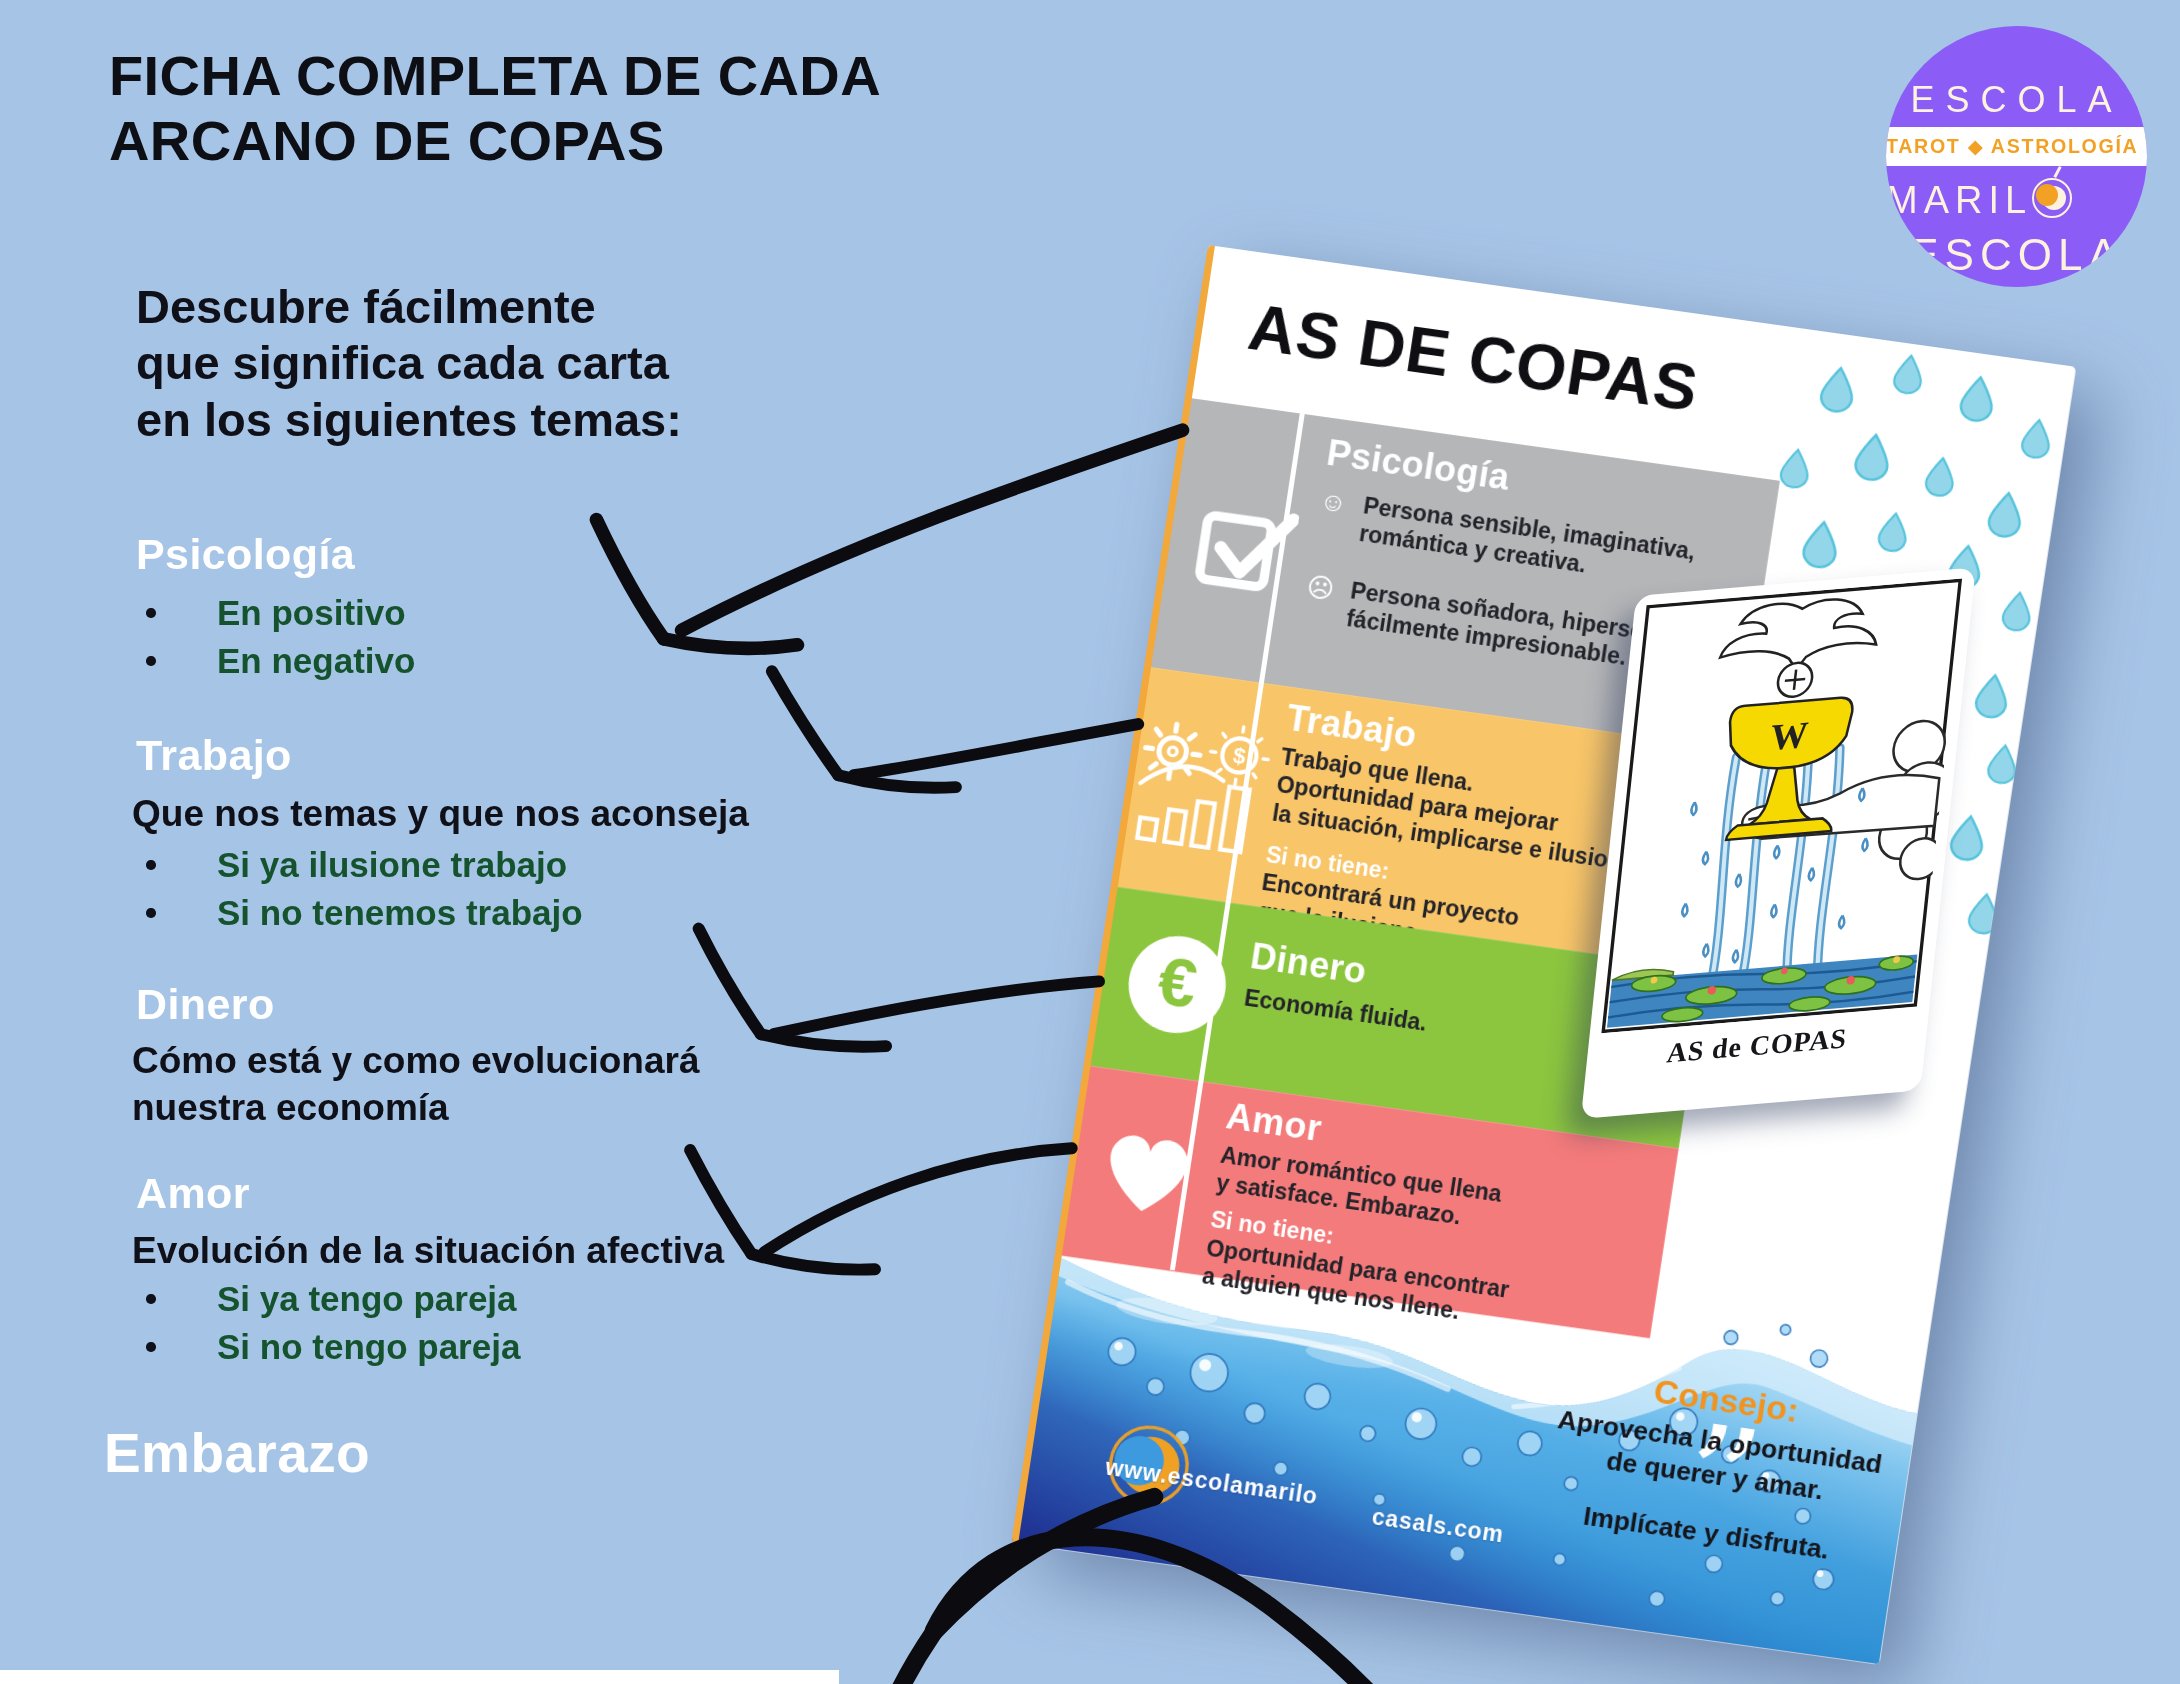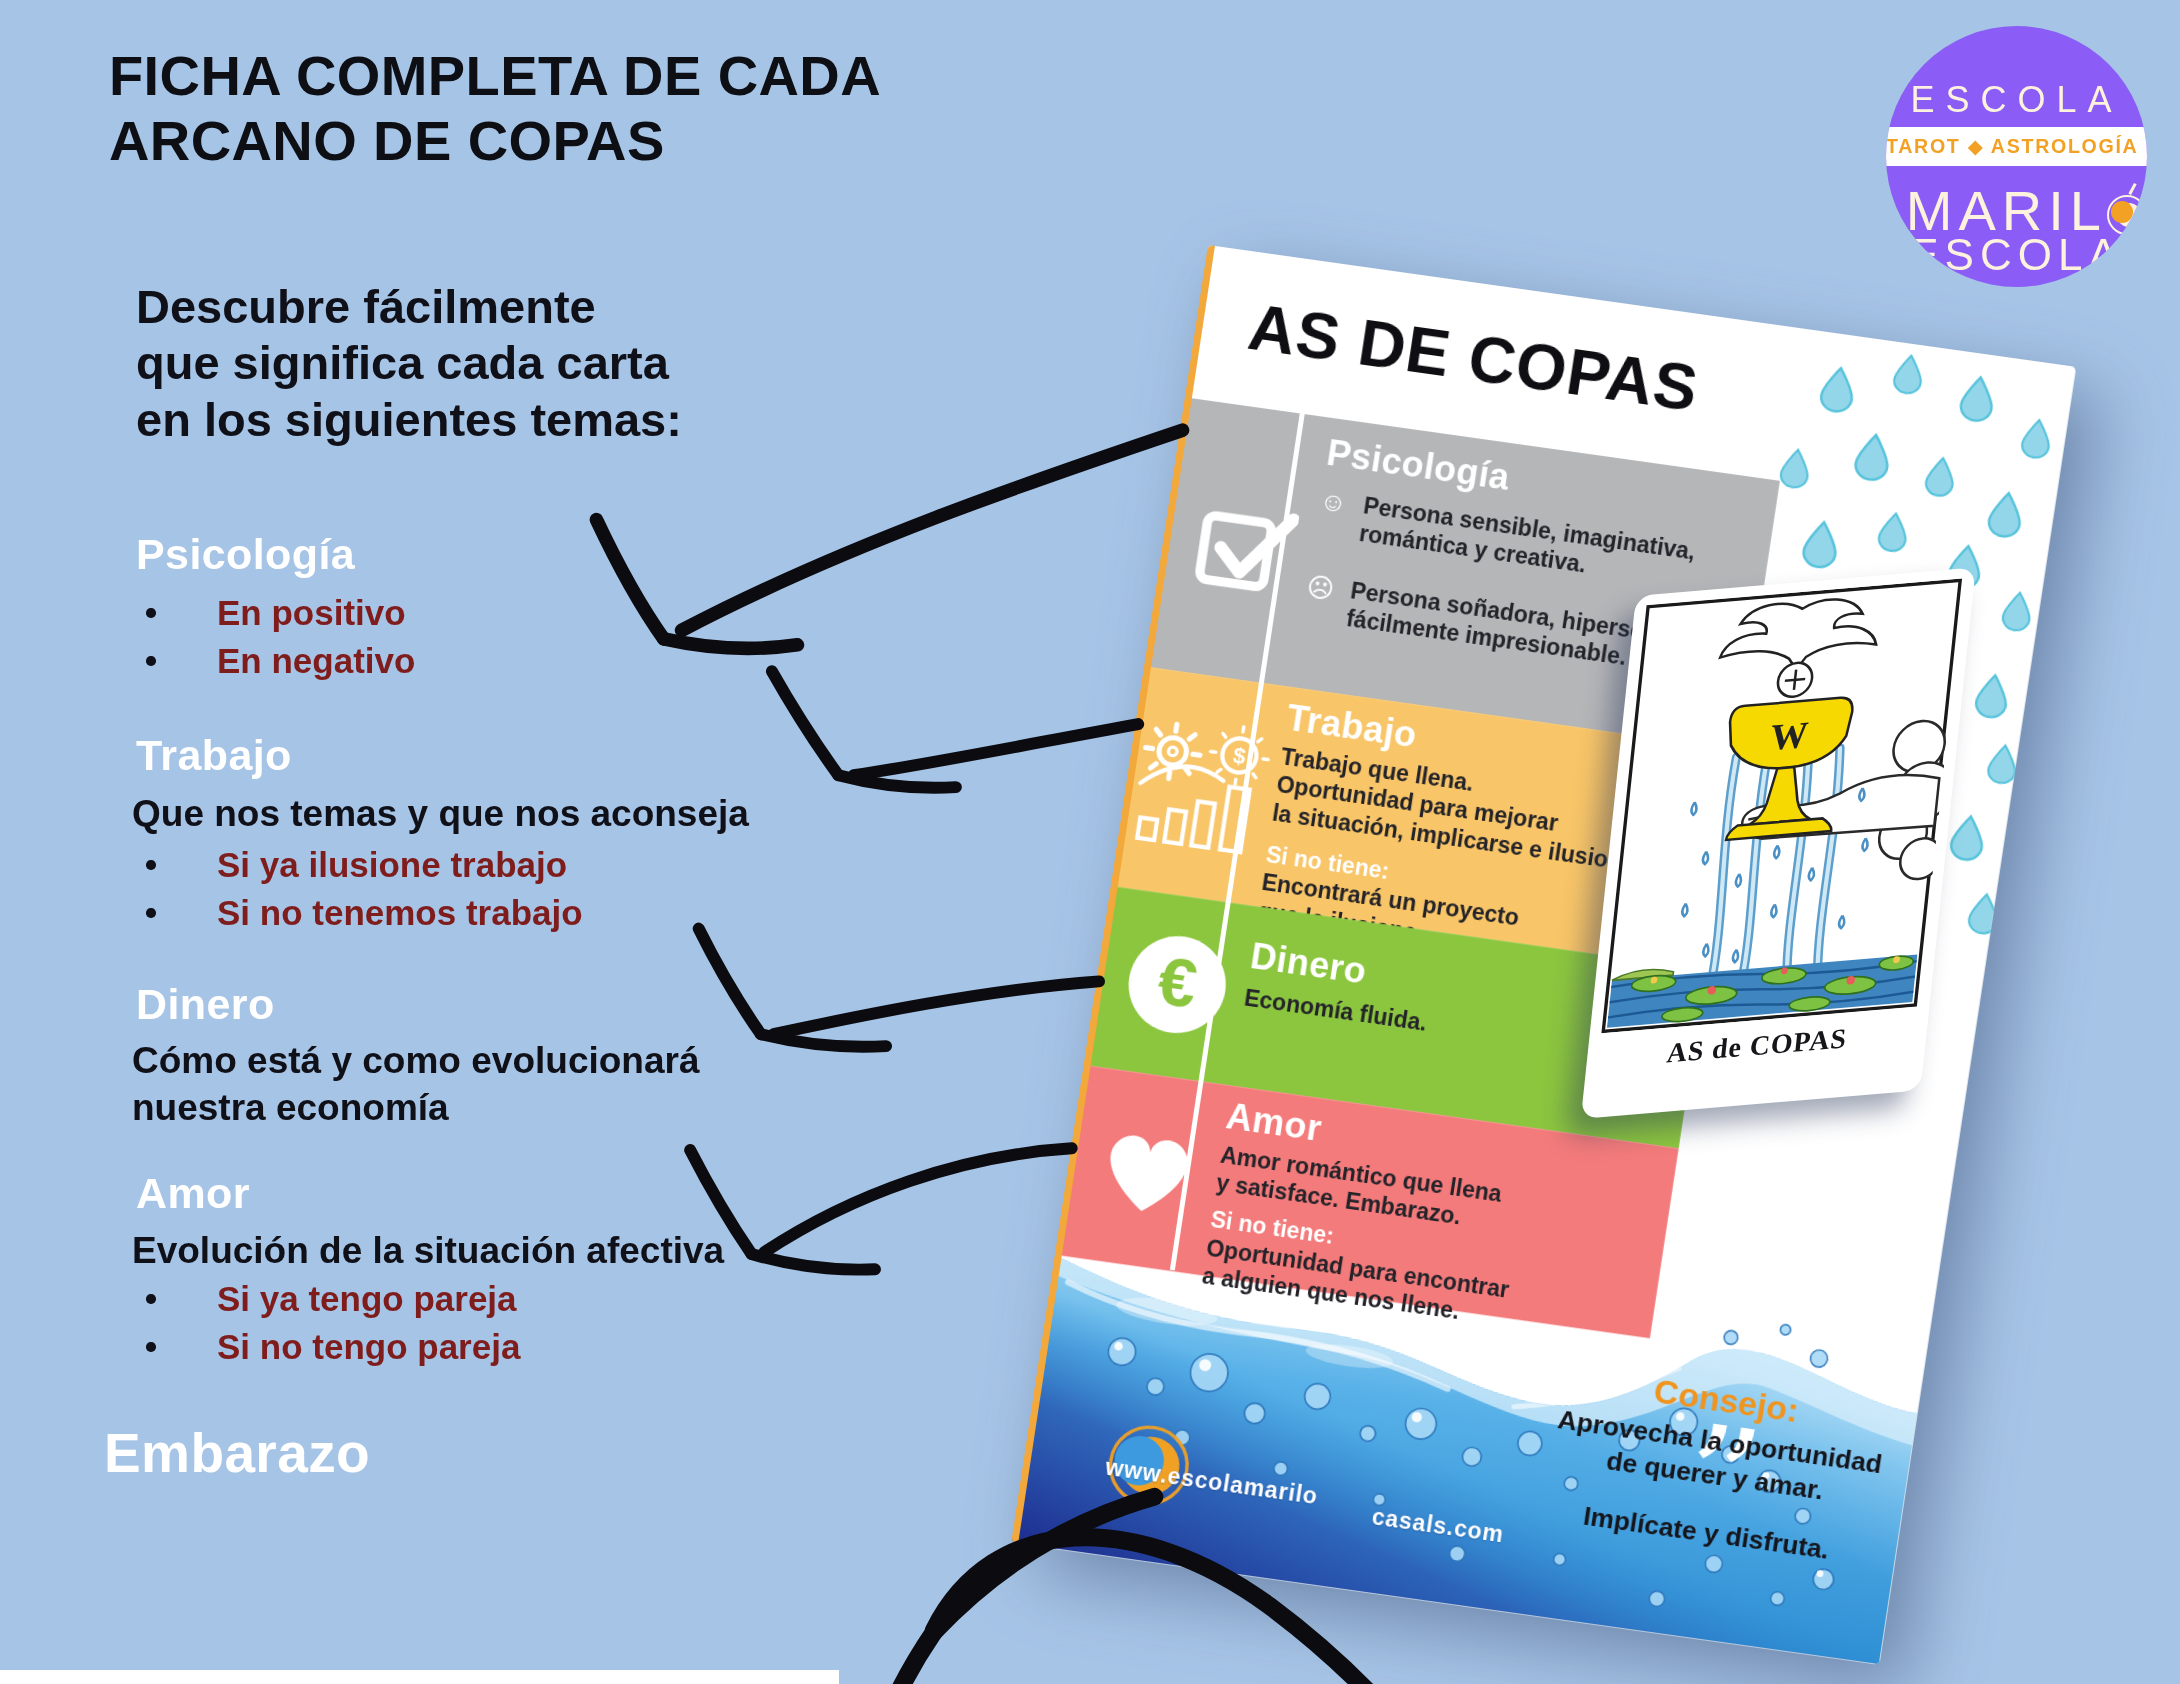--- a/index.html
+++ b/index.html
@@ -8,21 +8,21 @@
   .abs{position:absolute;}
   .pre{white-space:pre-line;}
 
   
   .lc-title{left:109px;top:44px;font-size:56px;line-height:1.16;font-weight:800;color:#0d0f14;letter-spacing:0.4px;}
   .lc-sub{left:136px;top:279px;font-size:47px;line-height:1.2;font-weight:700;color:#101018;}
   .lc-head{font-size:43px;font-weight:700;color:#ffffff;letter-spacing:0.4px;}
   .lc-desc{font-size:37px;font-weight:700;color:#101018;line-height:1.28;}
   .bullet-row{position:absolute;left:136px;height:44px;}
   .bullet-row .dot{position:absolute;left:10.2px;top:15.3px;width:9.4px;height:9.4px;border-radius:50%;background:#101018;}
-  .bullet-row .btxt{position:absolute;left:81px;top:0;font-size:35px;font-weight:700;color:#7f1d1d;white-space:nowrap;}
+  .bullet-row .btxt{position:absolute;left:81px;top:0;font-size:35px;font-weight:700;color:#14532d;white-space:nowrap;}
 
   
   #poster{left:1208px;top:245px;width:877px;height:1312px;background:#ffffff;border-radius:5.1px;
           transform:matrix(0.990,0.139,-0.150,0.989,0,0);transform-origin:0 0;overflow:hidden;
           filter:drop-shadow(29px 25.6px 36px rgba(45,65,105,.45));z-index:5;}
   #poster .edge{left:0;top:0;width:6.8px;height:100%;background:#f2a83a;z-index:9;}
   .p-title{left:53px;top:37px;width:545px;font-size:65px;font-weight:900;letter-spacing:0.9px;color:#0e0e13;white-space:nowrap;}
   .band{left:0;width:601px;box-sizing:border-box;padding:13.6px 15.3px 0 149px;}
   .band h3{margin:0 0 6.8px 0;font-size:36px;font-weight:700;color:#ffffff;letter-spacing:0.4px;}
   .band .bodytext{font-size:23px;line-height:1.24;font-weight:600;color:#232329;}
@@ -56,21 +56,21 @@
          transform:matrix(0.9965,-0.084,-0.105,0.994,0,0);transform-origin:0 0;
          box-shadow:-13.6px 17px 25.6px rgba(35,50,85,.42);z-index:10;padding:10.2px 10.2px 0 10.2px;box-sizing:border-box;}
   #tarot .caption{width:100%;text-align:center;font-family:"Liberation Serif","DejaVu Serif",serif;
                   font-weight:700;font-size:28px;color:#15151a;letter-spacing:0.9px;margin-top:6.8px;}
 
   
   #logo{left:1886px;top:25.6px;width:261px;height:261px;border-radius:50%;overflow:hidden;z-index:30;}
   #logo .l1{position:absolute;left:0;top:53px;width:100%;text-align:center;font-size:36px;letter-spacing:11px;color:#fdf2dd;font-weight:400;}
   #logo .lband{position:absolute;left:0;top:101px;width:100%;height:39px;background:#ffffff;display:flex;align-items:center;}
   #logo .lband span{font-size:19.6px;letter-spacing:1.7px;font-weight:600;}
-  #logo .l2{position:absolute;left:0;top:152px;width:100%;text-align:right;font-size:56px;letter-spacing:6px;color:#fdf2dd;font-weight:400;}
+  #logo .l2{position:absolute;left:0;top:152px;width:100%;text-align:left;font-size:38px;letter-spacing:6px;color:#fdf2dd;font-weight:400;}
   #logo .l3{position:absolute;left:0;top:204px;width:100%;text-align:center;font-size:44px;letter-spacing:6px;color:#fdf2dd;font-weight:400;}
   .o-moon{display:inline-block;position:relative;width:36px;height:36px;border:2.6px solid #fdf2dd;border-radius:50%;vertical-align:-5.1px;}
   .o-moon .cres1{position:absolute;left:7.7px;top:6px;width:24px;height:24px;border-radius:50%;background:#fdf2dd;}
   .o-moon .cres2{position:absolute;left:1.7px;top:4.3px;width:22px;height:22px;border-radius:50%;background:#f2a124;}
   .o-moon .acc{position:absolute;left:22px;top:-13.6px;width:3.4px;height:12px;background:#fdf2dd;transform:rotate(28deg);}
 
   #bottom-strip{left:0;top:1670px;width:839px;height:15.3px;background:#ffffff;z-index:2;}
   #arrows{left:0;top:0;z-index:20;pointer-events:none;}
 </style>
 </head>

